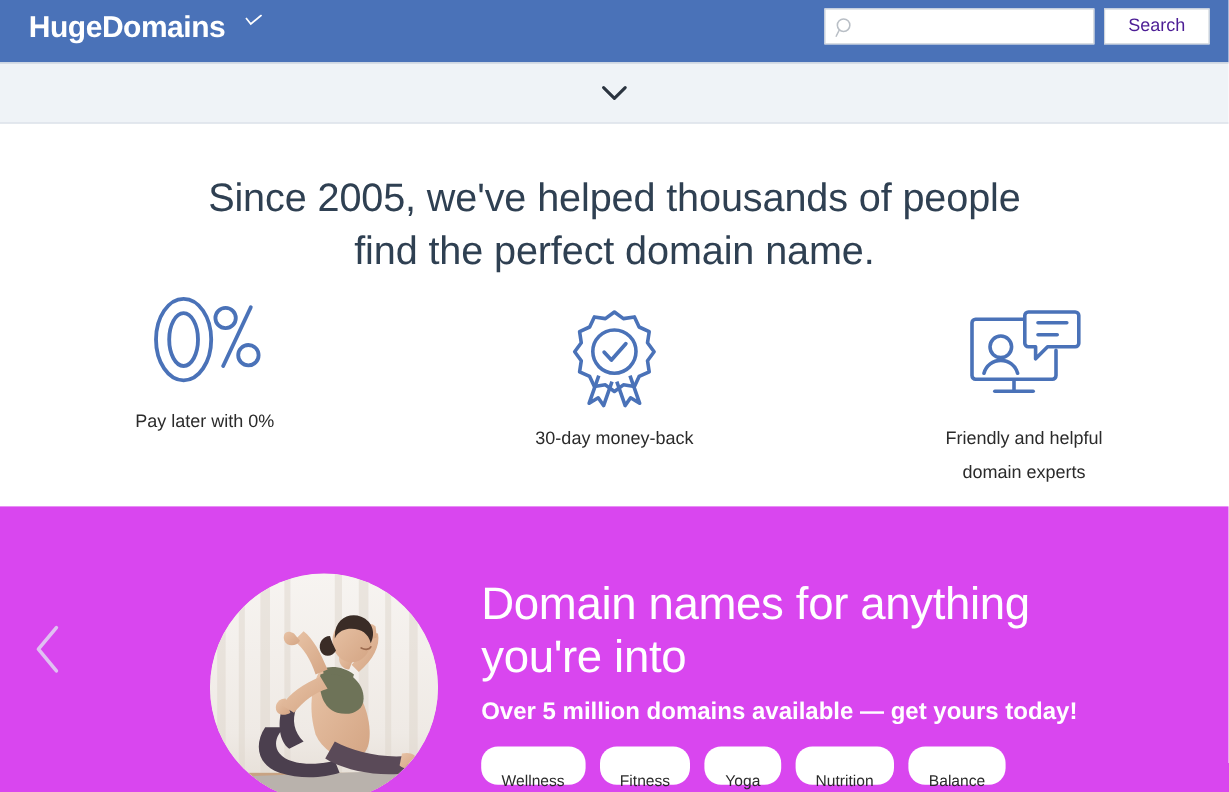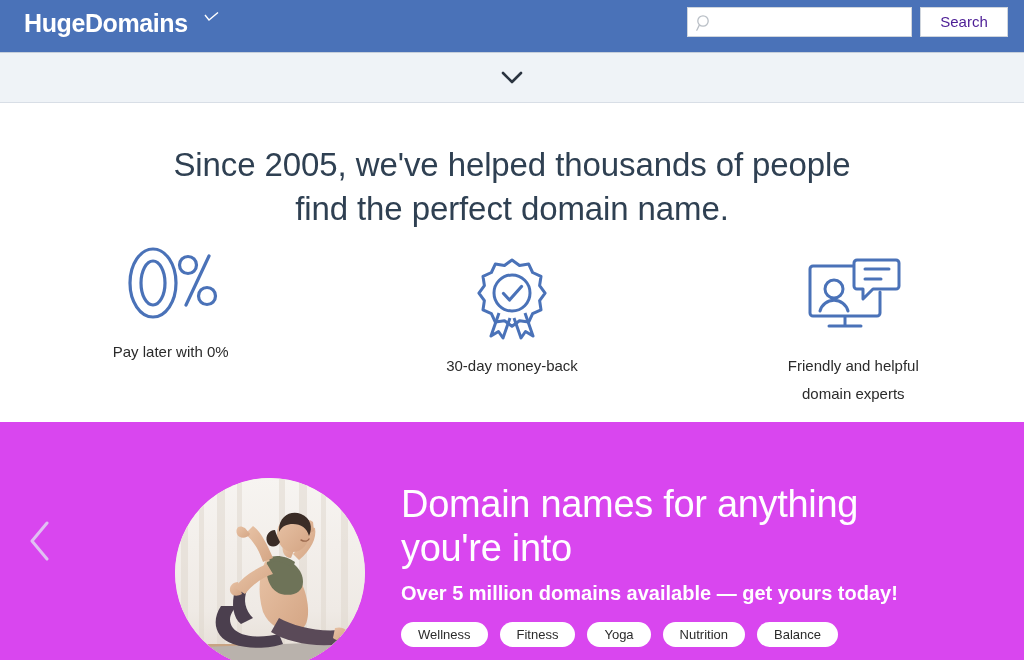--- a/index.html
+++ b/index.html
@@ -216,21 +216,21 @@
   .hero-tags {
     margin-top: 17px;
     display: flex;
     gap: 12px;
   }
   .tag {
     background: #ffffff;
     color: #2b2b2b;
     border-radius: 14px;
     height: 25px;
-    padding: 0 17px;
+    padding: 16px 17px;
     font-size: 13px;
     line-height: 25px;
     white-space: nowrap;
     cursor: pointer;
     font-family: "Liberation Sans", sans-serif;
   }
 </style>
 </head>
 <body>
 

